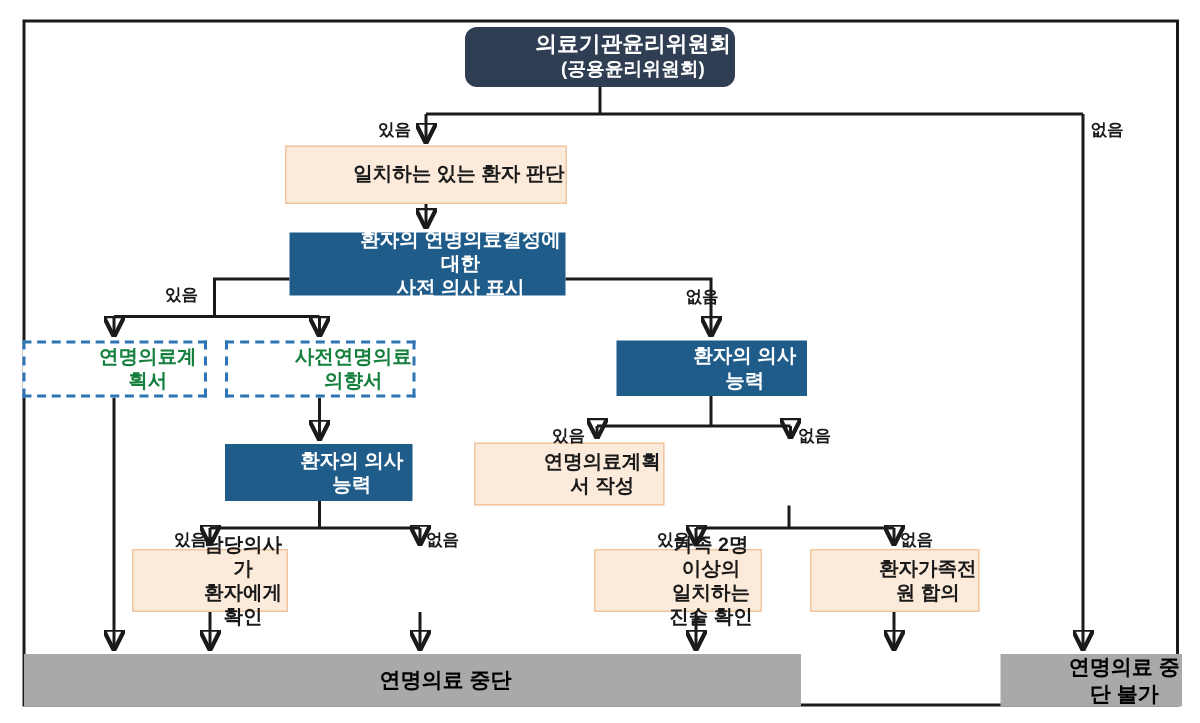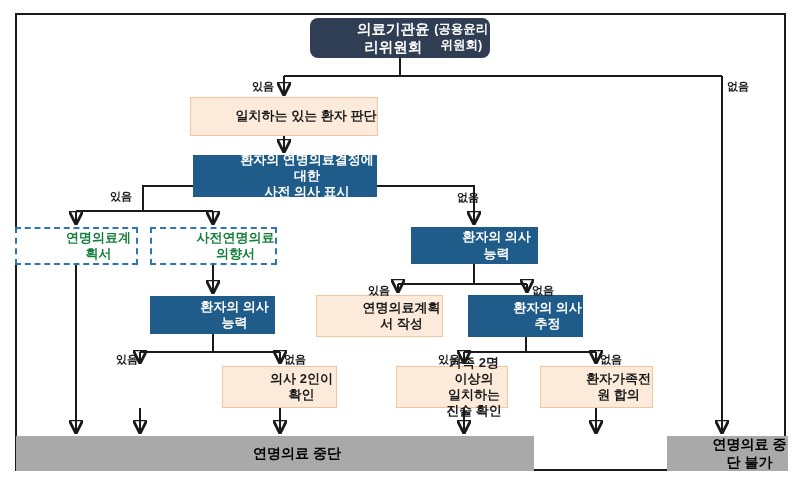--- a/index.html
+++ b/index.html
@@ -5,21 +5,21 @@
   html,body{margin:0;padding:0;background:#fff;}
   #canvas{
     position:relative;width:800px;height:482px;background:#fff;overflow:hidden;
     font-family:"Liberation Sans","DejaVu Sans",sans-serif;
   }
   #frame{
     position:absolute;left:15px;top:13px;width:771px;height:458px;
     border:2px solid #1a1a1a;background:#fff;box-sizing:border-box;
   }
   .box{
-    position:absolute;display:flex;align-items:center;justify-content:center;
+    position:absolute;display:flex;flex-direction:column;align-items:center;justify-content:center;
     text-align:center;font-weight:bold;font-size:13px;line-height:1.25;
     box-sizing:border-box;white-space:pre-line;padding-left:44px;
   }
   .navy{background:var(--navy,#2F3E53);color:#fff;border-radius:8px;}
   .blue{background:var(--blue,#1F5C8A);color:#fff;}
   .peach{background:var(--peach-fill,#FCEBDB);border:1px solid var(--peach-border,#F0C5A0);color:#1a1a1a;}
   .dashed{background:#fff;border:2px dashed var(--dashed-border,#2E75B6);color:#15803d;}
   .gray{background:var(--gray-bar,#A9A9A9);color:#000;font-size:14px;}
   .root-title{font-size:14.5px;font-weight:bold;}
   .root-sub{font-size:12.5px;font-weight:bold;}
@@ -84,24 +84,24 @@
   <div class="box dashed" style="left:15px;top:227px;width:123px;height:38px;">연명의료계획서</div>
 
   <div class="box dashed" style="left:150px;top:227px;width:127px;height:38px;">사전연명의료의향서</div>
 
   <div class="box blue" style="left:411px;top:227px;width:127px;height:37px;">환자의 의사 능력</div>
 
   <div class="box blue" style="left:150px;top:296px;width:125px;height:38px;">환자의 의사 능력</div>
 
   <div class="box peach" style="left:316px;top:295px;width:127px;height:42px;">연명의료계획서 작성</div>
 
-  <div class="box blue" style="left:468px;top:295px;width:115px;height:42px;">환자의 의사 추정</div>
 
+  <div class="box peach" style="left:88px;top:366px;width:104px;height:42px;">담당의사가
+환자에게 확인</div>
 
-  <div class="box peach" style="left:222px;top:366px;width:115px;height:42px;">의사 2인이 확인</div>
 
   <div class="box peach" style="left:396px;top:366px;width:112px;height:42px;">가족 2명 이상의
 일치하는 진술 확인</div>
 
   <div class="box peach" style="left:540px;top:366px;width:113px;height:42px;">환자가족전원 합의</div>
 
   <div class="box gray" style="left:16px;top:436px;width:518px;height:35px;">연명의료 중단</div>
 
   <div class="box gray" style="left:667px;top:436px;width:121px;height:35px;">연명의료 중단 불가</div>
 

